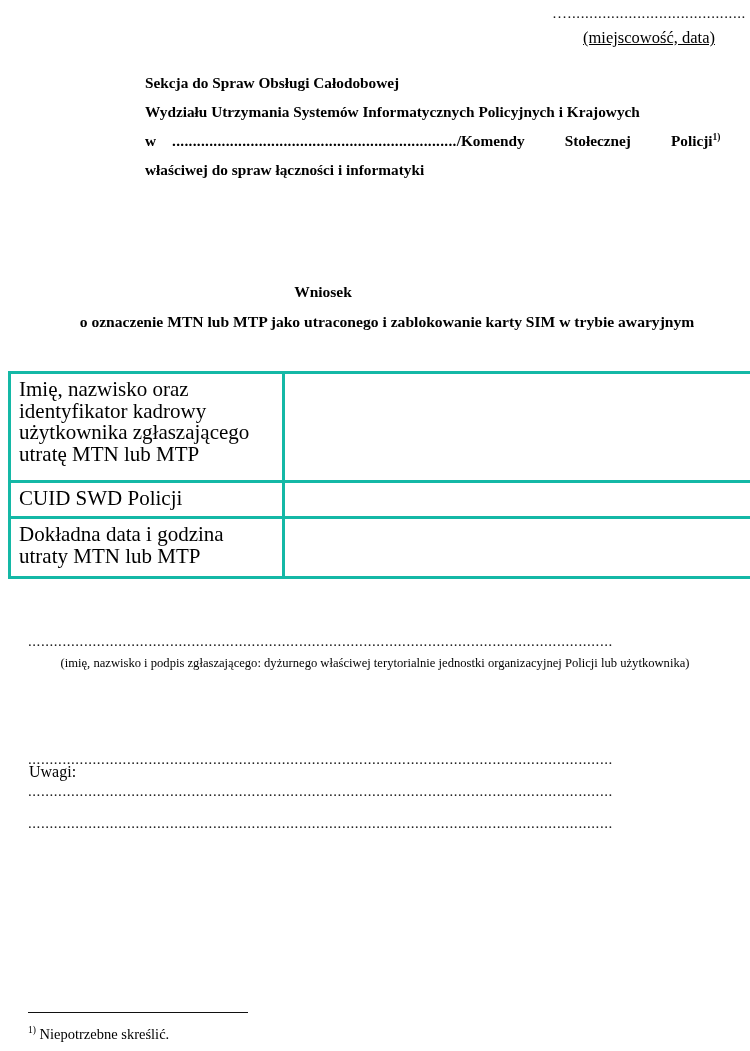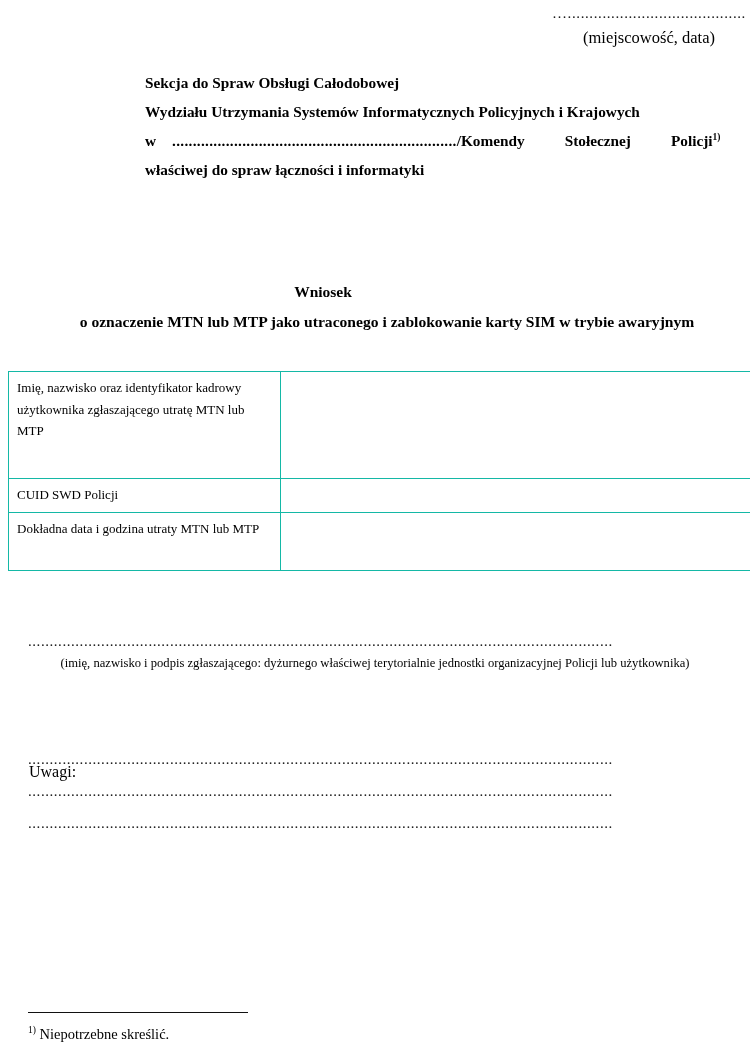--- a/index.html
+++ b/index.html
@@ -36,20 +36,21 @@
     color: #1a1a1a;
   }
   .place-date-dots {
     font-size: 15px;
     height: 16px;
   }
   .place-date-caption {
     font-size: 16.5px;
     margin-top: 6px;
     white-space: nowrap;
+    text-decoration: underline;
   }
 
   
   .addressee {
     position: absolute;
     left: 145px;
     top: 68px;
     width: 565px;
     font-weight: bold;
     font-size: 15.3px;
@@ -111,23 +112,23 @@
   
   .form-table {
     position: absolute;
     left: 8px;
     top: 371px;
     width: 713px;
     border-collapse: collapse;
     table-layout: fixed;
   }
   .form-table td {
-    border: 1px solid #14b8a6;
+    border: 3px solid #14b8a6;
     vertical-align: top;
-    font-size: 13px;
+    font-size: 21px;
     line-height: 21.5px;
     padding: 5px 8px 4px 8px;
   }
   .form-table td.label-cell {
     width: 255px;
   }
   .form-table td.value-cell {
     width: 456px;
   }
   .row-1 .label-cell { height: 97px; }

